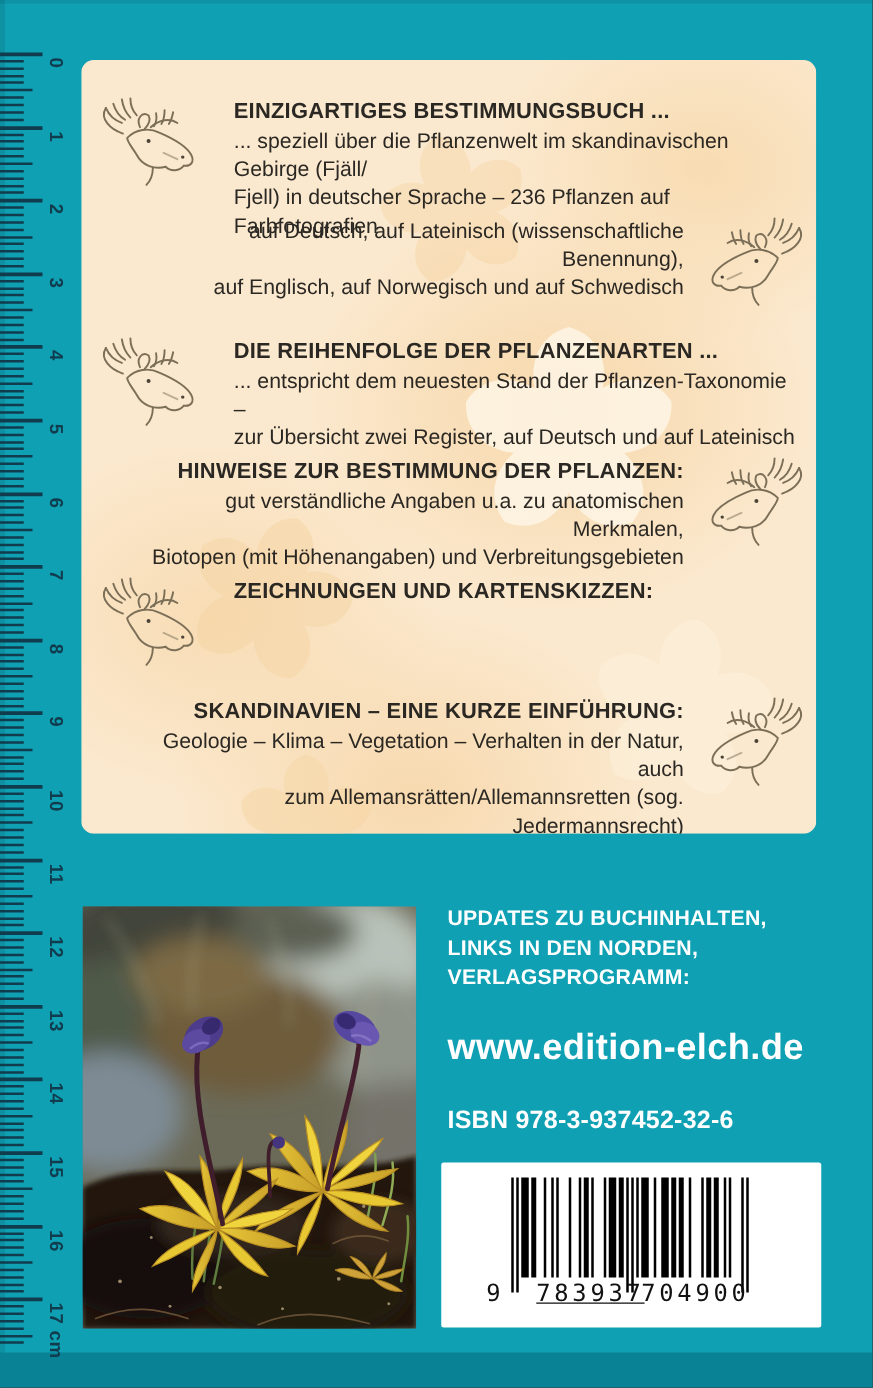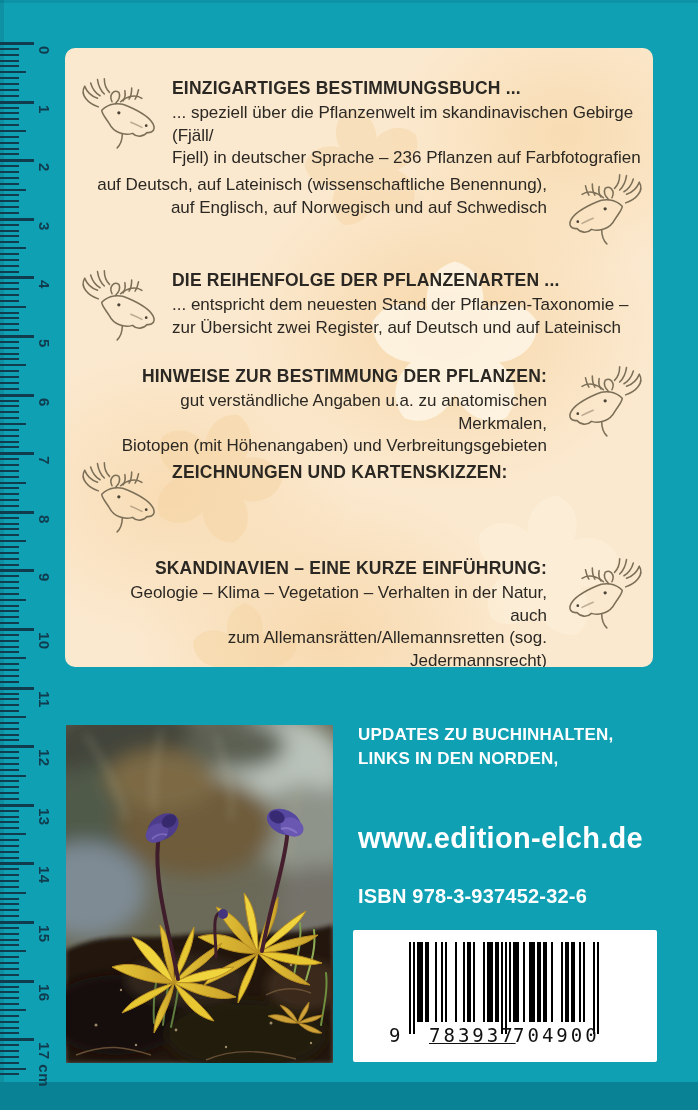--- a/index.html
+++ b/index.html
@@ -31,21 +31,21 @@
       radial-gradient(260px 210px at 18% 72%, #f8dcb4 0%, rgba(248,220,180,0) 70%),
       radial-gradient(250px 200px at 85% 14%, #f8dcb2 0%, rgba(248,220,178,0) 70%),
       radial-gradient(280px 220px at 45% 95%, #f7d9ae 0%, rgba(247,217,174,0) 70%),
       #fbe9cf;
     overflow:hidden;
   }
   .watermarks{position:absolute;inset:0;pointer-events:none;}
   .block{position:absolute;left:0;right:0;color:#2b2823;}
   .block h3{margin:0 0 3px 0;font-size:17.5px;line-height:21px;font-weight:bold;letter-spacing:.2px;}
   .block p{margin:0;font-size:17px;line-height:22.5px;white-space:pre-line;}
-  .block .txt{position:relative;}
+  .block .txt{position:relative;margin-left:15px;}
   .block.l .txt{padding-left:107px;padding-right:10px;text-align:left;}
   .block.r .txt{padding-left:24px;padding-right:106px;text-align:right;}
   .moose{position:absolute;top:-6px;width:94px;height:80px;}
   .block.l .moose{left:6px;}
   .block.r .moose{right:0px;transform:scaleX(-1);}
 
   
   .photo{position:absolute;left:66px;top:725px;width:267px;height:338px;overflow:hidden;}
 
   
@@ -494,20 +494,21 @@
         <ellipse cx="211" cy="92" rx="8" ry="6" transform="rotate(25 211 92)" fill="#382a72"></ellipse>
         <path d="M231 108 C226 104 220 102 215 104" stroke="#8472c4" stroke-width="2" fill="none"></path>
       </g>
       <circle cx="157" cy="189" r="5" fill="#44357e"></circle>
     </svg>
   </div>
 
   <div class="updates">
     <div>UPDATES ZU BUCHINHALTEN,</div>
     <div>LINKS IN DEN NORDEN,</div>
+    <div>VERLAGSPROGRAMM:</div>
   </div>
   <div class="website">www.edition-elch.de</div>
   <div class="isbn">ISBN 978-3-937452-32-6</div>
 
   <div class="barcode-box">
     <div class="bars" id="bars">
         <div class="bar" style="left:0px;width:2px;height:92px"></div>
         <div class="bar" style="left:4px;width:2px;height:92px"></div>
         <div class="bar" style="left:8px;width:6px;height:80px"></div>
         <div class="bar" style="left:16px;width:4px;height:80px"></div>

